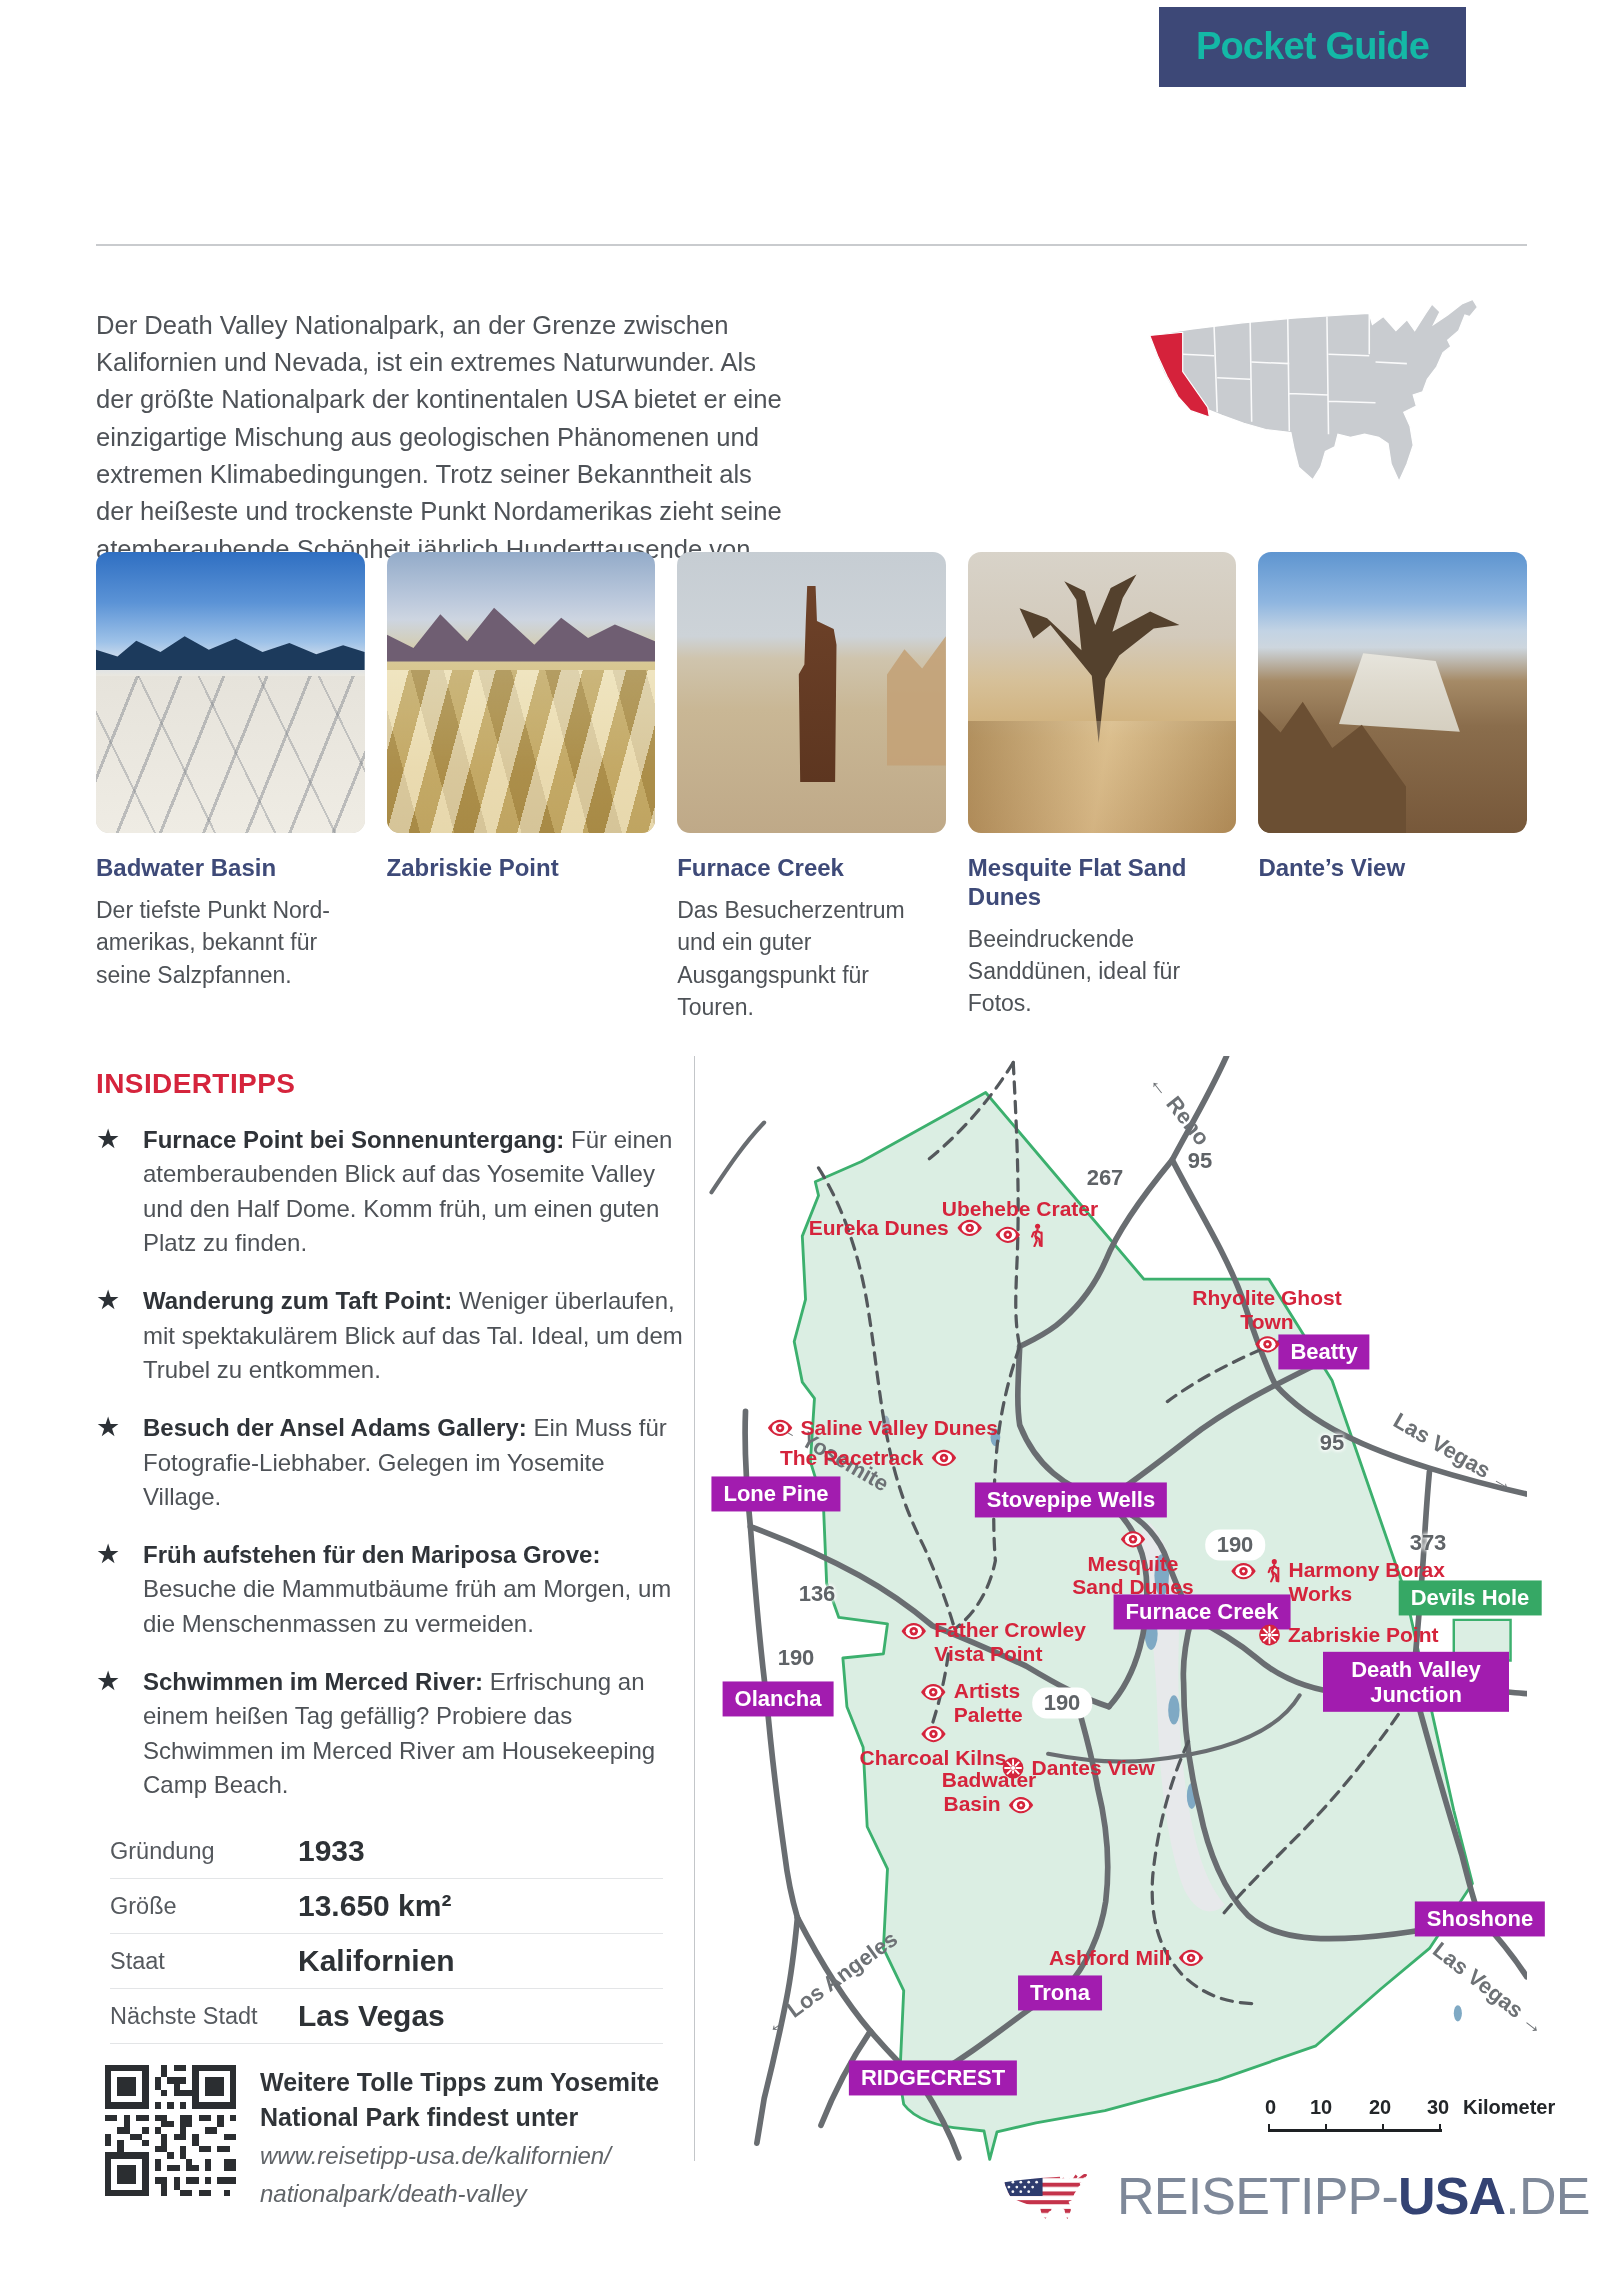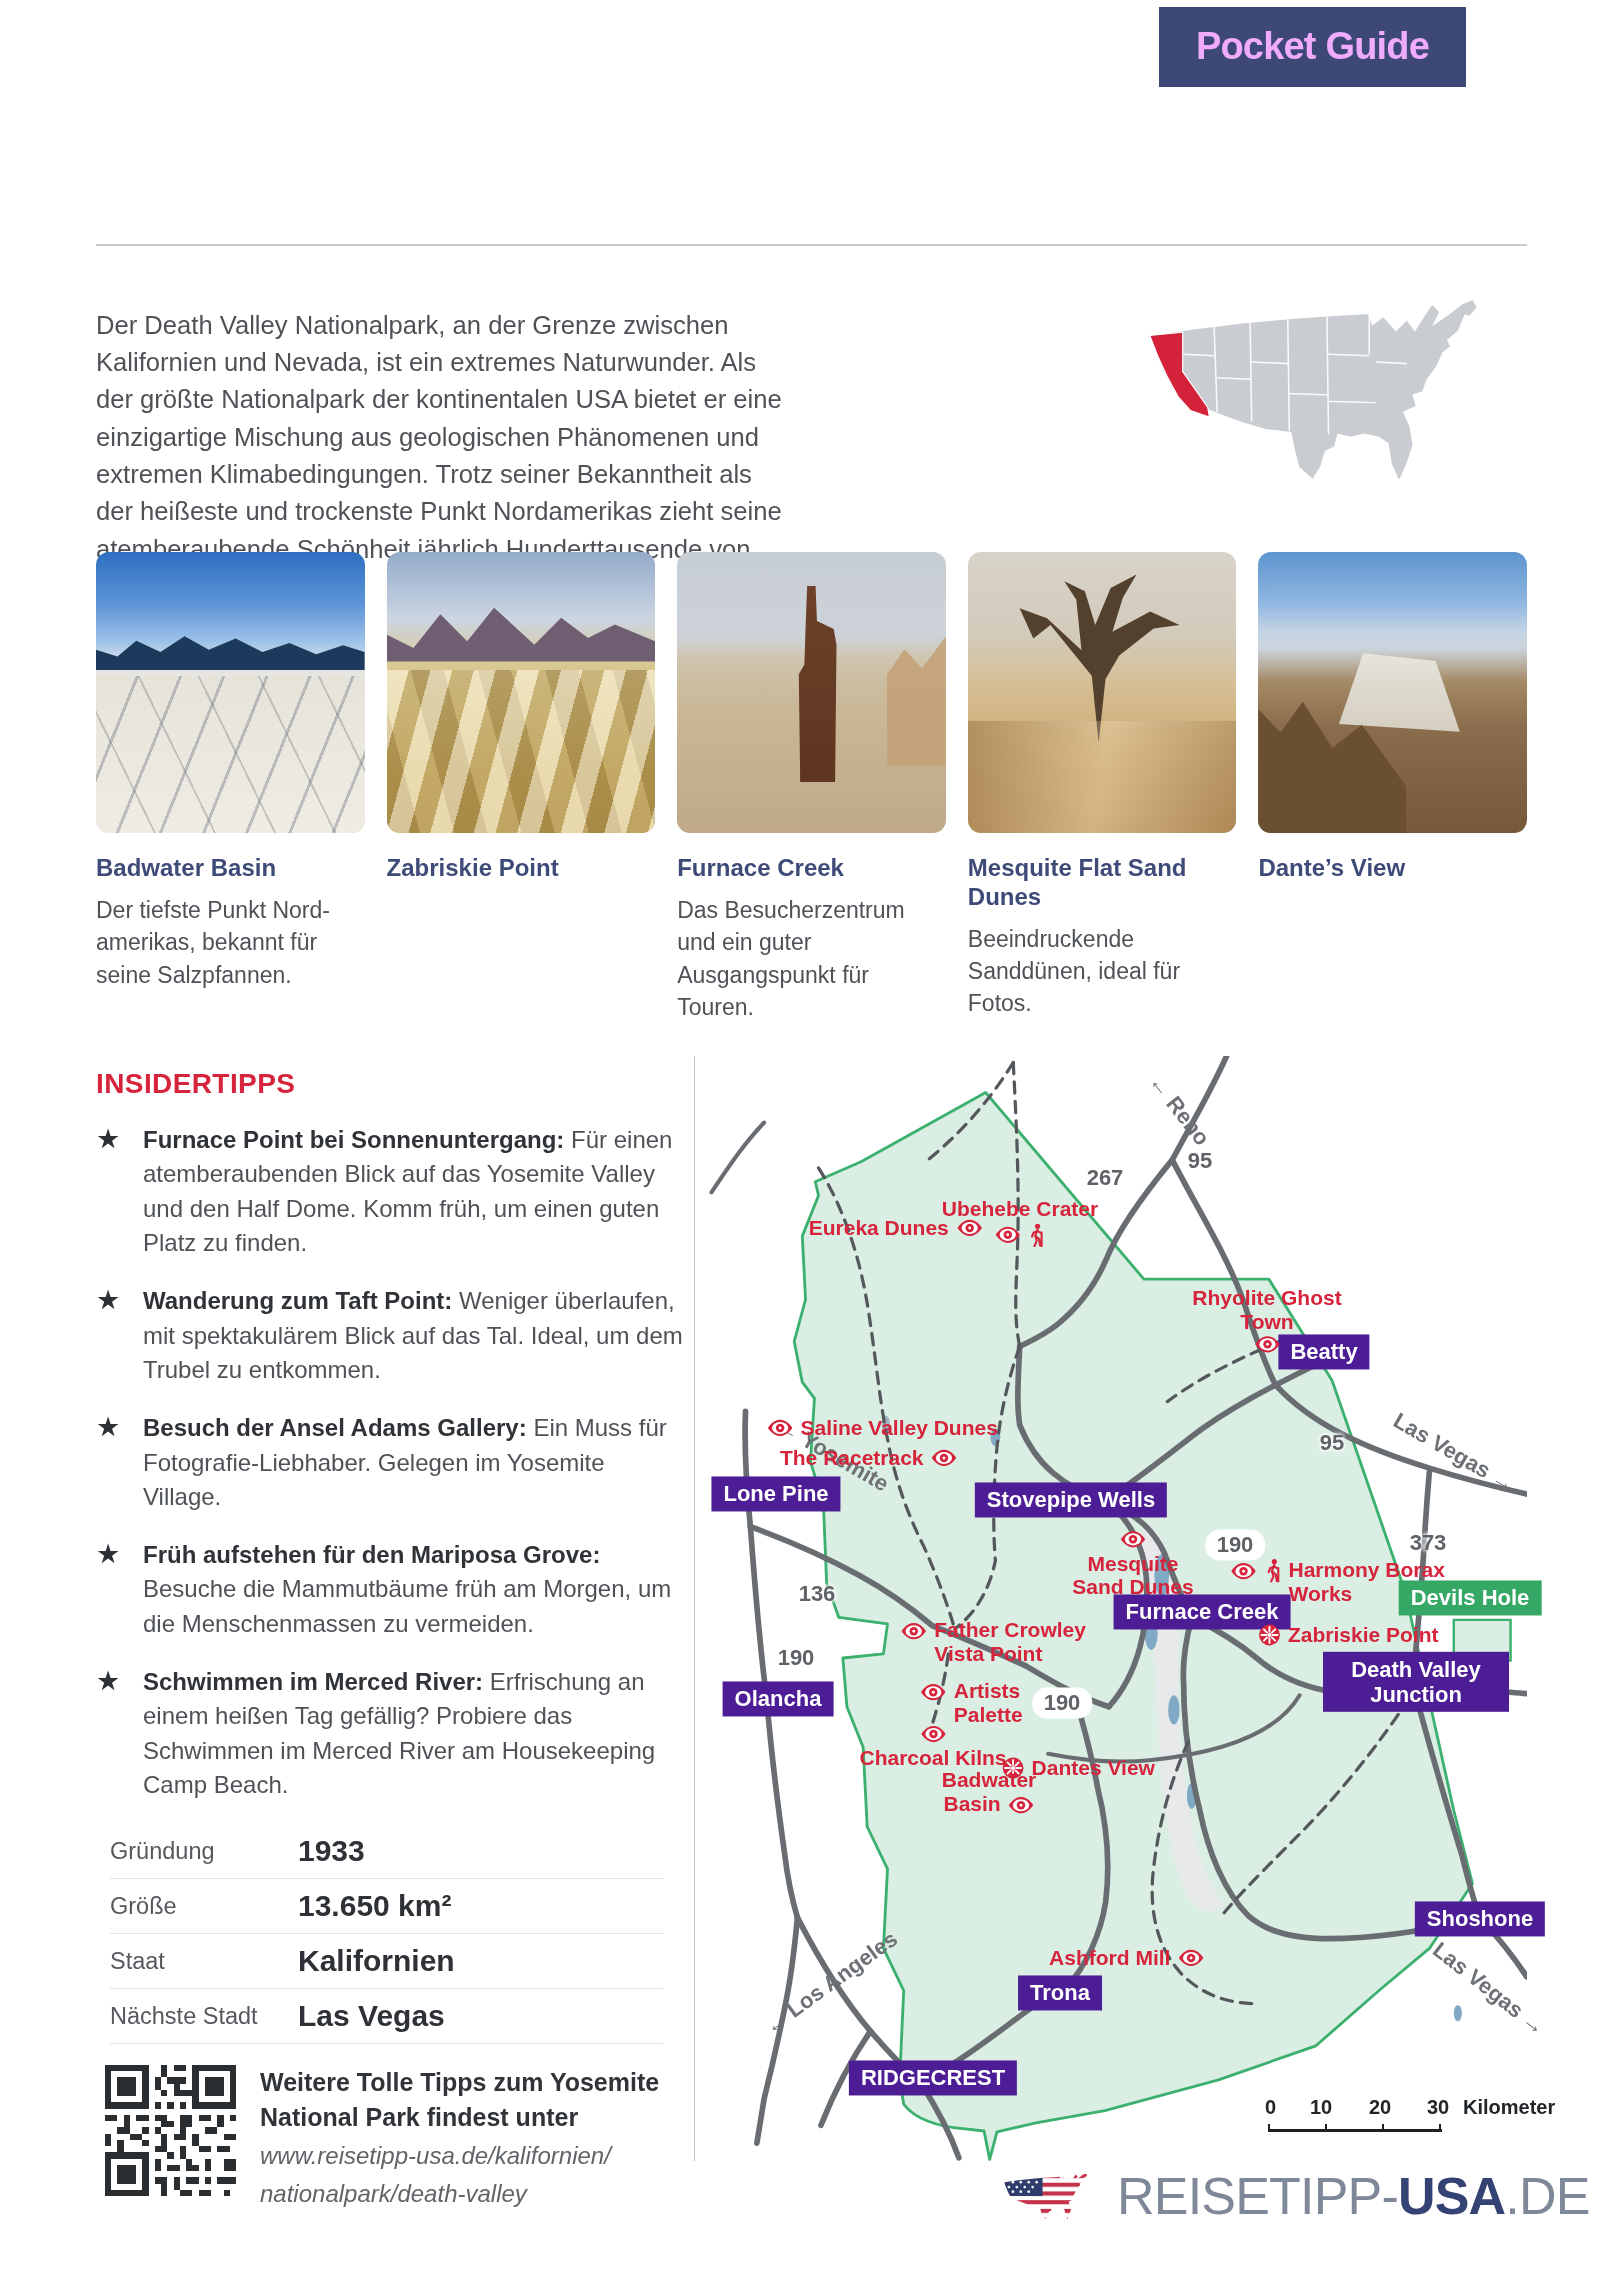--- a/index.html
+++ b/index.html
@@ -1,21 +1,21 @@
 <!DOCTYPE html>
 <html style="font-size:13px"><head>
 <meta charset="utf-8">
 <style>
   html,body{margin:0;padding:0;background:#fff;}
   .page{position:relative;width:1623px;height:2295px;background:#fff;overflow:hidden;
         font-family:"Liberation Sans",sans-serif;}
 
   
   .badge{position:absolute;left:1159px;top:6.5px;width:307px;height:80px;background:#3d4877;
-         color:#f0abfc;display:flex;align-items:center;justify-content:center;
+         color:#14b8a6;display:flex;align-items:center;justify-content:center;
          font-weight:700;font-size:38px;letter-spacing:-0.8px;}
   .title{position:absolute;left:94px;top:120px;font-size:73px;font-weight:700;color:#d5223b;
          letter-spacing:-1.6px;white-space:nowrap;}
   .title .suffix{color:#5b6386;font-weight:400;margin-left:13px;letter-spacing:-0.8px;}
   .divider{position:absolute;left:96px;top:244px;width:1431px;height:1.6px;background:#c9cbce;}
   .intro{position:absolute;left:96px;top:281px;width:690px;font-size:25.6px;line-height:1.46;color:#4e5257;}
 
   
   .usmap{position:absolute;left:1129px;top:268px;width:399px;height:243px;}
 
@@ -76,21 +76,21 @@
   .qrtext .b{font-size:25px;font-weight:700;color:#303438;line-height:1.38;}
   .qrtext .u{font-size:24px;font-style:italic;color:#606468;line-height:1.38;margin-top:4.9px;}
 
   
   .mapbox{position:absolute;left:694px;top:1056px;width:832px;height:1105px;border-left:1.6px solid #c3c6c9;}
   .mapbox .base{position:absolute;left:0;top:0;}
   .ml{position:absolute;transform:translate(-50%,-50%);}
   .row{display:flex;align-items:center;gap:6.5px;}
   .col{display:flex;flex-direction:column;align-items:center;gap:2.4px;}
   .poi{color:#d5243c;font-weight:700;font-size:21px;line-height:1.12;white-space:nowrap;}
-  .tw{background:#4c1d95;color:#fff;font-weight:700;font-size:22px;padding:4.9px 12px;white-space:nowrap;line-height:1.15;text-align:center;}
+  .tw{background:#a21caf;color:#fff;font-weight:700;font-size:22px;padding:4.9px 12px;white-space:nowrap;line-height:1.15;text-align:center;}
   .tw.green{background:#36a865;}
   .rn{color:#5f6367;font-weight:700;font-size:22px;white-space:nowrap;
       text-shadow:0 0 4.9px #fff,0 0 4.9px #fff,0 0 3.2px #fff;}
   .shield{background:#fff;border-radius:14.6px;color:#5f6367;font-weight:700;font-size:22px;padding:2.4px 11.4px;white-space:nowrap;}
   .dir{color:#6d7175;font-weight:700;font-size:22px;white-space:nowrap;}
   .wr{white-space:normal;display:inline-block;}
   .tl{text-align:left;} .tc{text-align:center;}
   .icon{display:inline-flex;flex:none;}
   .scale{position:absolute;left:570px;top:1040px;width:276px;height:37px;color:#232629;font-weight:700;font-size:20px;}
   .scale span{position:absolute;top:0;}

